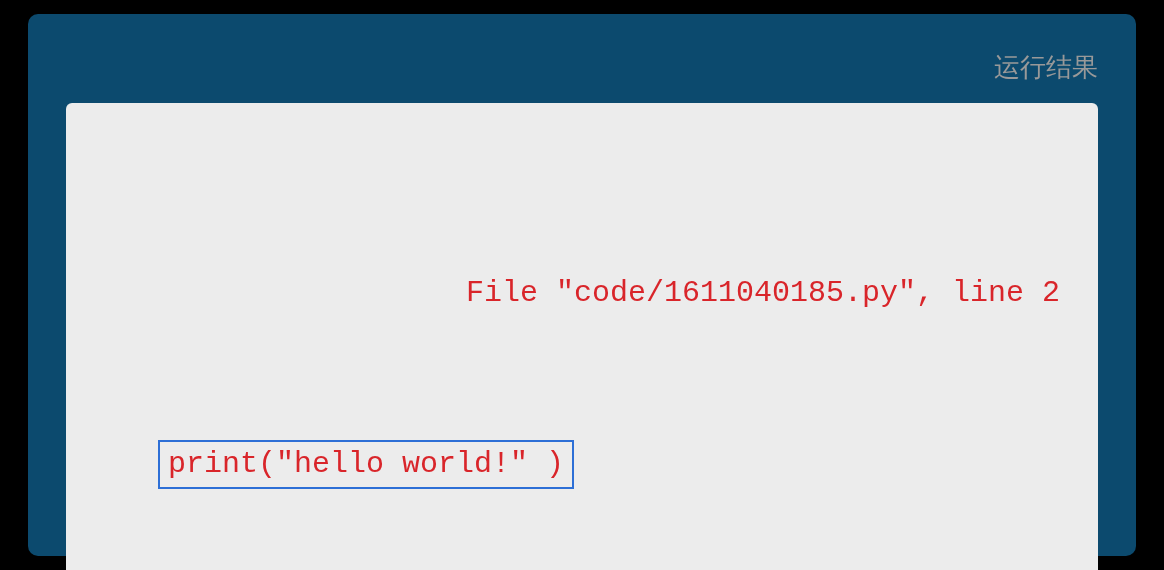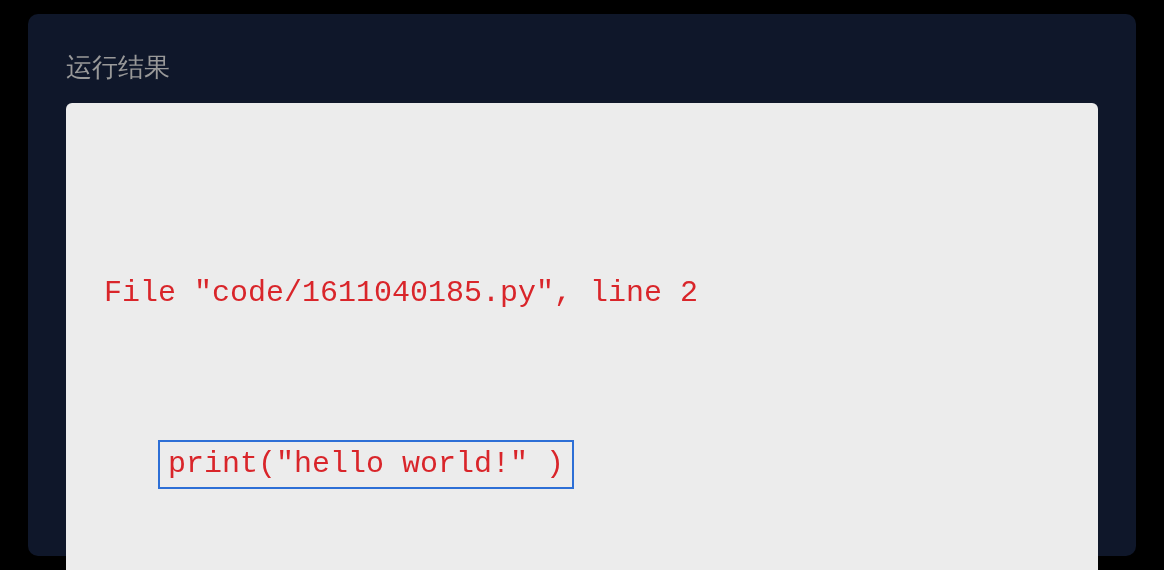--- a/index.html
+++ b/index.html
@@ -8,25 +8,26 @@
       box-sizing: border-box;
     }
     body {
       background: #000;
       font-family: -apple-system, BlinkMacSystemFont, "Segoe UI", "PingFang SC", "Microsoft YaHei", sans-serif;
       width: 1164px;
       height: 570px;
       overflow: hidden;
     }
     .card {
-      background: #0f172a;
+      background: #0c4a6e;
       border-radius: 10px;
       margin: 14px 28px;
       padding: 36px 38px 38px 38px;
       height: calc(100% - 28px);
+      text-align: right;
     }
     .section-title {
       color: #999999;
       font-size: 26px;
       font-weight: 400;
       margin-bottom: 18px;
     }
     .output-panel {
       background: #ececec;
       border-radius: 6px;

